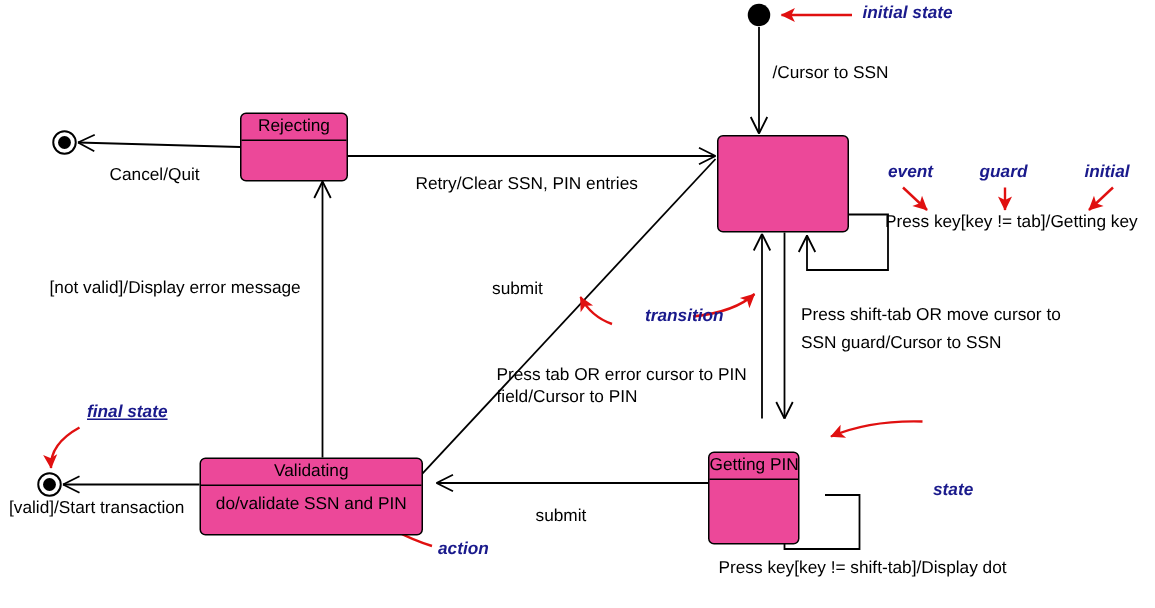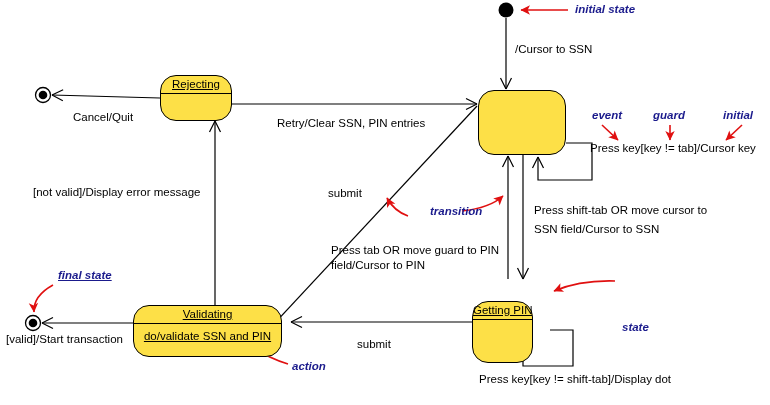--- a/index.html
+++ b/index.html
@@ -26,23 +26,22 @@
     position: absolute;
     left: 0;
     top: 0;
     width: 770px;
     height: 405px;
   }
   .state-box {
     position: absolute;
     box-sizing: border-box;
     border: 1.5px solid #000;
-    border-radius: 16px;
-    background: #fde047;
-    text-decoration: underline;
+    border-radius: 4px;
+    background: #ec4899;
   }
   .state-title {
     text-align: center;
     font-size: 11.5px;
     color: #000;
     line-height: 17px;
     height: 17px;
     border-bottom: 1.5px solid #000;
     white-space: nowrap;
     overflow: hidden;
@@ -159,29 +158,29 @@
     <div class="lbl" style="left:515px; top:42px;">/Cursor to SSN</div>
 
     <div class="lbl" style="left:73px; top:110px;">Cancel/Quit</div>
 
     <div class="lbl" style="left:277px; top:116px;">Retry/Clear SSN, PIN entries</div>
 
     <div class="lbl" style="left:33px; top:185px;">[not valid]/Display error message</div>
 
     <div class="lbl" style="left:6px; top:332px;">[valid]/Start transaction</div>
 
-    <div class="lbl" style="left:590px; top:141px;">Press key[key != tab]/Cursor key</div>
+    <div class="lbl" style="left:590px; top:141px;">Press key[key != tab]/Getting key</div>
 
     <div class="lbl" style="left:328px; top:186px;">submit</div>
 
-    <div class="lbl" style="left:331px; top:243px;">Press tab OR move guard to PIN</div>
+    <div class="lbl" style="left:331px; top:243px;">Press tab OR error cursor to PIN</div>
     <div class="lbl" style="left:331px; top:258px;">field/Cursor to PIN</div>
 
     <div class="lbl" style="left:534px; top:203px;">Press shift-tab OR move cursor to</div>
-    <div class="lbl" style="left:534px; top:222px;">SSN field/Cursor to SSN</div>
+    <div class="lbl" style="left:534px; top:222px;">SSN guard/Cursor to SSN</div>
 
     <div class="lbl" style="left:357px; top:337px;">submit</div>
 
     <div class="lbl" style="left:479px; top:372px;">Press key[key != shift-tab]/Display dot</div>
 
     <div class="anno" style="left:575px; top:3px;">initial state</div>
 
     <div class="anno" style="left:58px; top:269px;text-decoration:underline;">final state</div>
 
     <div class="anno" style="left:622px; top:274px;margin-top:47px;">state</div>

